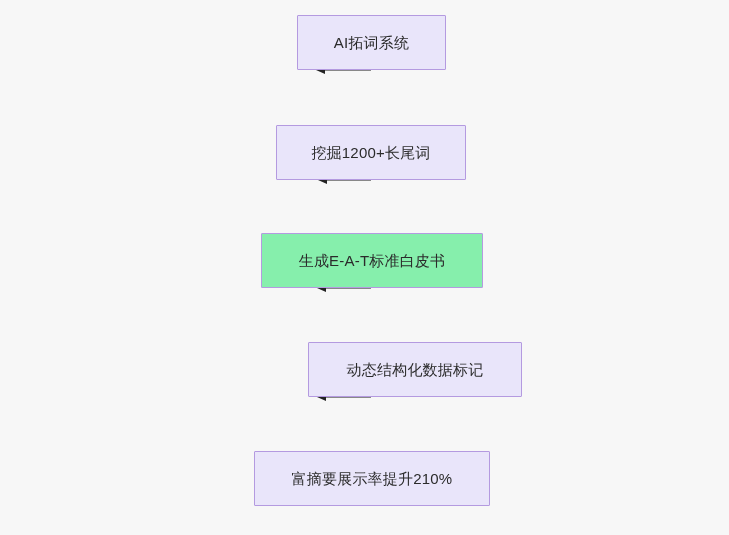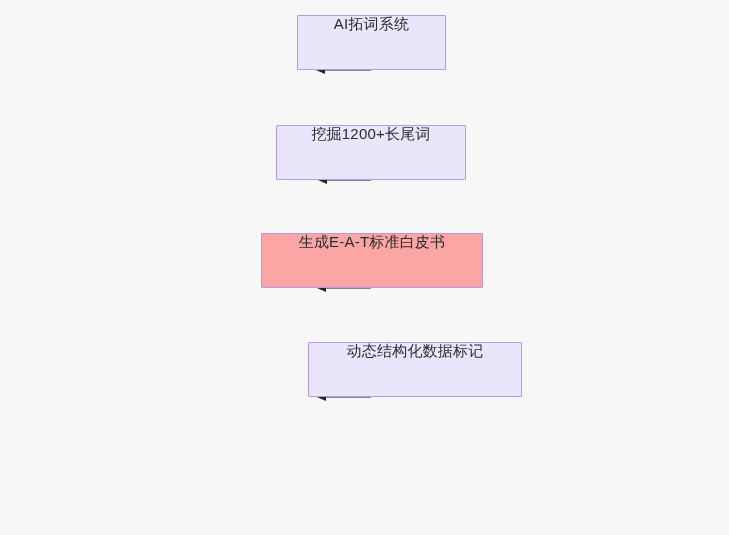--- a/index.html
+++ b/index.html
@@ -30,21 +30,21 @@
     width: 729px;
     height: 535px;
     pointer-events: none;
   }
 
   
   .flow-node {
     position: absolute;
     box-sizing: border-box;
     display: flex;
-    align-items: flex-start;
+    align-items: center;
     justify-content: center;
     background: #e9e5fa;
     border: 1.4px solid #b49ae0;
     border-radius: 1px;
     height: 55px;
     color: #2b2b2b;
     font-size: 15px;
     line-height: 1;
     letter-spacing: 0.2px;
     white-space: nowrap;
@@ -84,22 +84,25 @@
   </svg>
 
   <div class="flow-node node-1" style="background: rgb(233, 229, 250); border-color: rgb(180, 154, 224); color: rgb(43, 43, 43);">
     <span class="node-label">AI拓词系统</span>
   </div>
 
   <div class="flow-node node-2" style="background: rgb(233, 229, 250); border-color: rgb(180, 154, 224); color: rgb(43, 43, 43);">
     <span class="node-label">挖掘1200+长尾词</span>
   </div>
 
-  <div class="flow-node node-3" style="background: #fca5a5; border-color: rgb(180, 154, 224); color: rgb(43, 43, 43);">
+  <div class="flow-node node-3" style="background: #86efac; border-color: rgb(180, 154, 224); color: rgb(43, 43, 43);">
     <span class="node-label">生成E-A-T标准白皮书</span>
   </div>
 
   <div class="flow-node node-4" style="background: rgb(233, 229, 250); border-color: rgb(180, 154, 224); color: rgb(43, 43, 43);">
     <span class="node-label">动态结构化数据标记</span>
   </div>
 
+  <div class="flow-node node-5" style="background: rgb(233, 229, 250); border-color: rgb(180, 154, 224); color: rgb(43, 43, 43);">
+    <span class="node-label">富摘要展示率提升210%</span>
+  </div>
 
 </div>
 
 </body></html>

